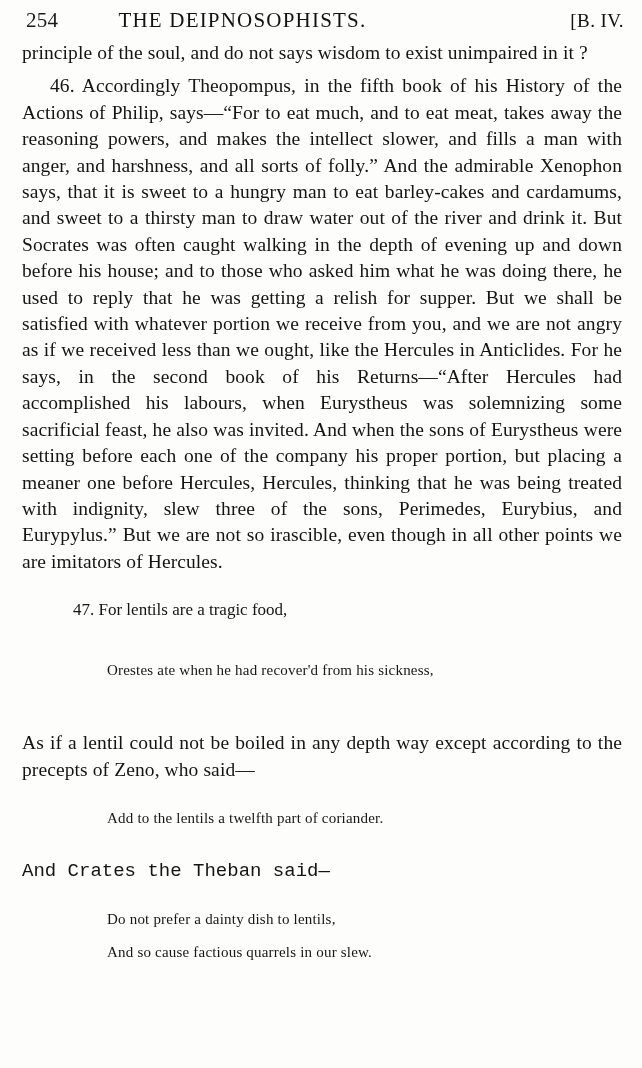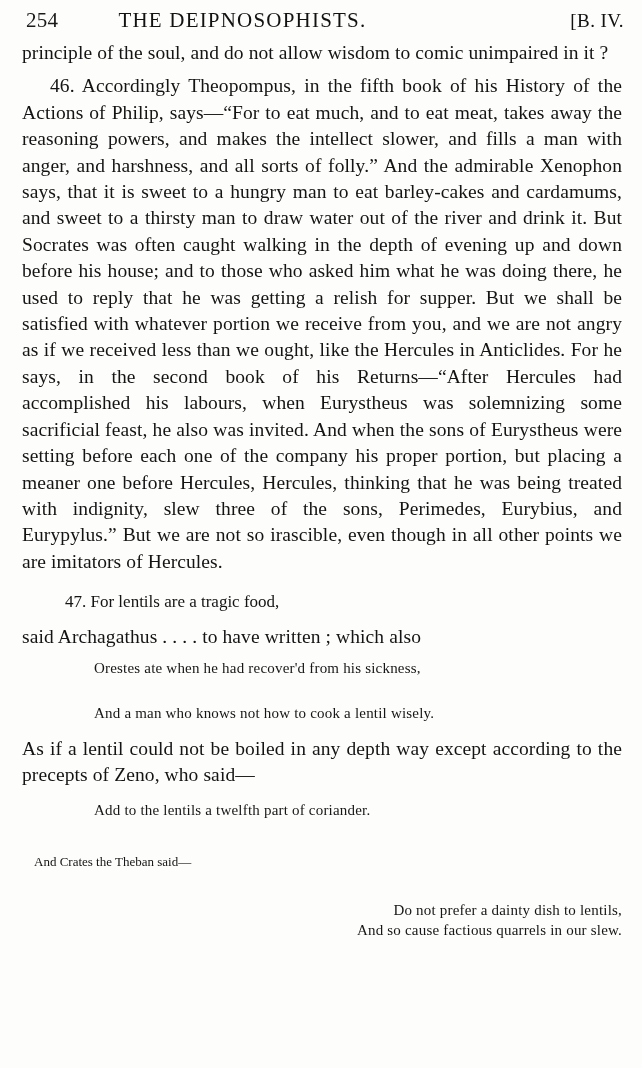--- a/index.html
+++ b/index.html
@@ -79,83 +79,82 @@
   p.cont {
     text-indent: 0;
   }
   p.indent {
     text-indent: 28px;
   }
   .gap-s { height: 7px; }
   .gap-m { height: 12px; }
   .gap-l { height: 16px; }
   .verse {
-    margin: 0;
+    margin: 13px;
     font-size: 15px;
     line-height: 21px;
     color: #161616;
     padding-left: 72px;
     letter-spacing: 0.2px;
     text-align: left;
   }
-  .verse.tight { line-height: 20px; text-align: right; }
+  .verse.tight { line-height: 20px; }
   .speaker {
-    margin: 12px;
-    font-size: 13px;
+    margin: 0;
+    font-size: 19px;
     line-height: 26.4px;
     color: #141414;
     text-align: left;
+    font-family: Liberation Mono, monospace;
   }
   .para-47 {
     font-size: 17px;
     line-height: 24px;
     padding-left: 40px;
-    margin: 3px;
+    margin: 11px;
     color: #141414;
   }
 </style>
 </head>
 <body>
 
 <div class="page">
 
   <div class="header">
     <span class="folio">254</span>
     <span class="runtitle">THE DEIPNOSOPHISTS.</span>
     <span class="sig">[B. IV.</span>
   </div>
 
   <div class="rule"></div>
 
   <div class="body">
 
-    <p class="para cont">principle of the soul, and do not allow wisdom to comic unimpaired in it ?</p>
+    <p class="para cont">principle of the soul, and do not says wisdom to exist unimpaired in it ?</p>
 
     <div class="gap-s"></div>
 
     <p class="para indent">46. Accordingly Theopompus, in the fifth book of his History of the Actions of Philip, says—“For to eat much, and to eat meat, takes away the reasoning powers, and makes the intellect slower, and fills a man with anger, and harshness, and all sorts of folly.”   And the admirable Xenophon says, that it is sweet to a hungry man to eat barley-cakes and cardamums, and sweet to a thirsty man to draw water out of the river and drink it.   But Socrates was often caught walking in the depth of evening up and down before his house; and to those who asked him what he was doing there, he used to reply that he was getting a relish for supper.   But we shall be satisfied with whatever portion we receive from you, and we are not angry as if we received less than we ought, like the Hercules in Anticlides.   For he says, in the second book of his Returns—“After Hercules had accomplished his labours, when Eurystheus was solemnizing some sacrificial feast, he also was invited.   And when the sons of Eurystheus were setting before each one of the company his proper portion, but placing a meaner one before Hercules, Hercules, thinking that he was being treated with indignity, slew three of the sons, Perimedes, Eurybius, and Eurypylus.”   But we are not so irascible, even though in all other points we are imitators of Hercules.</p>
 
     <div class="gap-m"></div>
 
     <p class="para-47">47.   For lentils are a tragic food,</p>
 
     <div class="gap-s"></div>
 
-    <p class="para cont">said Archagathus . . . . to have written ; which also</p>
 
     <div class="gap-s"></div>
 
     <p class="verse">Orestes ate when he had recover'd from his sickness,</p>
 
     <div class="gap-m"></div>
 
 
     <div class="gap-m"></div>
 
-    <p class="verse">And a man who knows not how to cook a lentil wisely.</p>
 
     <div class="gap-m"></div>
 
     <p class="para cont">As if a lentil could not be boiled in any depth way except according to the precepts of Zeno, who said—</p>
 
     <div class="gap-m"></div>
 
     <p class="verse">Add to the lentils a twelfth part of coriander.</p>
 
     <div class="gap-l"></div>

